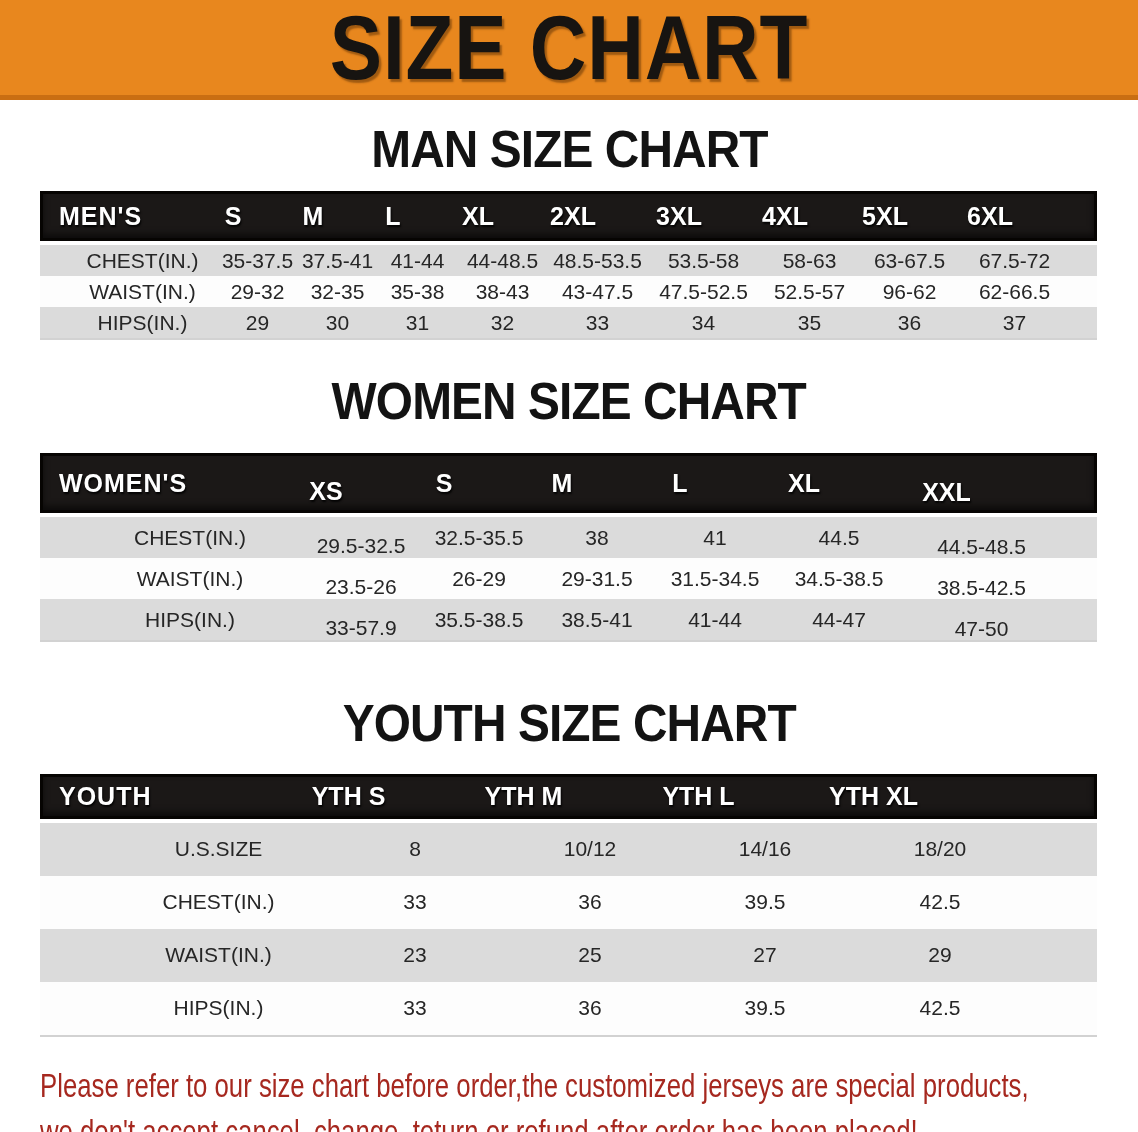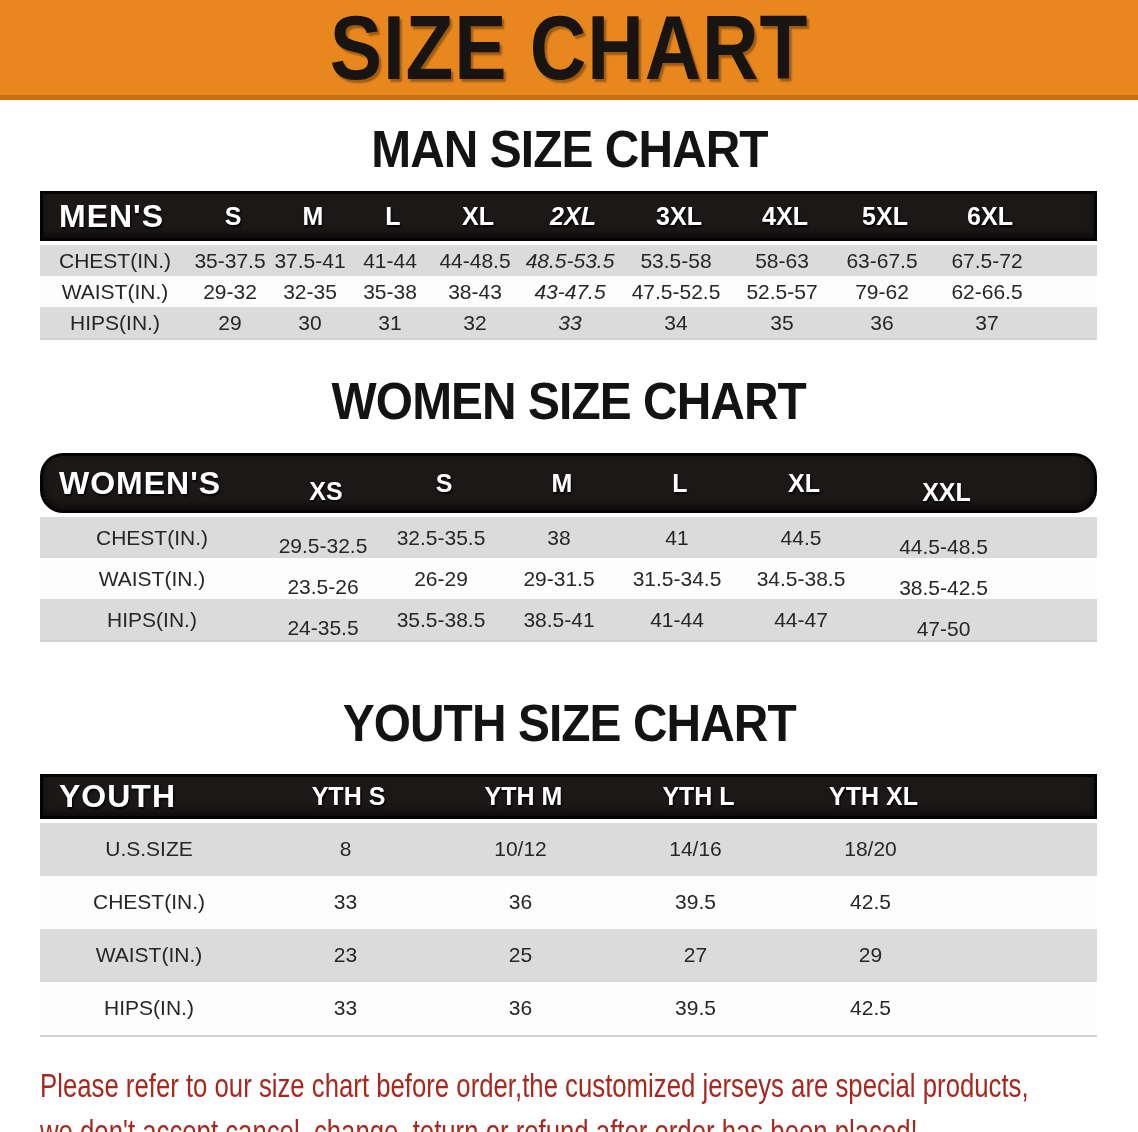--- a/index.html
+++ b/index.html
@@ -44,46 +44,46 @@
     border-bottom:2px solid #D2D2D2;
   }
   .bar{
     display:flex;align-items:center;
     background:#1B1817;
     border:3px solid #060402;
     box-sizing:border-box;
     margin-bottom:4px;
     box-shadow:inset 0 -4px 6px rgba(0,0,0,0.55);
   }
-  .row{display:flex;align-items:center;background:#FDFDFD;}
+  .row{display:flex;align-items:center;background:#FDFDFD;justify-content:center;}
   .row.gray{background:#DBDBDB;}
   .cell{
     box-sizing:border-box;flex:0 0 auto;
     text-align:center;
     font-size:21px;color:#262626;
     white-space:nowrap;
   }
   .bar .cell{
     color:#FFFFFF;font-weight:bold;font-size:25px;
     text-shadow:1px 2px 2px rgba(0,0,0,0.9);
   }
   .bar .hdr-label{
     text-align:left;padding-left:16px;
-    font-size:32px;letter-spacing:1px;
+    font-size:25px;letter-spacing:1px;
   }
   .t-men   .bar{height:50px;}  .t-men   .row{height:31px;}
-  .t-women .bar{height:60px;border-radius:23px;}  .t-women .row{height:41px;}
+  .t-women .bar{height:60px;}  .t-women .row{height:41px;}
   .t-youth .bar{height:45px;}  .t-youth .row{height:53px;}
   
   .t-men .cell:nth-child(1){width:150px;}
   .t-men .cell:nth-child(2){width:80px;}
   .t-men .cell:nth-child(3){width:80px;}
   .t-men .cell:nth-child(4){width:80px;}
   .t-men .cell:nth-child(5){width:90px;}
-  .t-men .cell:nth-child(6){width:100px;font-style:italic;}
+  .t-men .cell:nth-child(6){width:100px;}
   .t-men .cell:nth-child(7){width:112px;}
   .t-men .cell:nth-child(8){width:100px;}
   .t-men .cell:nth-child(9){width:100px;}
   .t-men .cell:nth-child(10){width:110px;}
   
   .t-women .cell:nth-child(1){width:224px;}
   .t-women .cell:nth-child(2){width:118px;margin-top:16px;}
   .t-women .cell:nth-child(3){width:118px;}
   .t-women .cell:nth-child(4){width:118px;}
   .t-women .cell:nth-child(5){width:118px;}
@@ -143,21 +143,21 @@
     </div>
     <div class="row">
       <div class="cell">WAIST(IN.)</div>
       <div class="cell">29-32</div>
       <div class="cell">32-35</div>
       <div class="cell">35-38</div>
       <div class="cell">38-43</div>
       <div class="cell">43-47.5</div>
       <div class="cell">47.5-52.5</div>
       <div class="cell">52.5-57</div>
-      <div class="cell">79-62</div>
+      <div class="cell">96-62</div>
       <div class="cell">62-66.5</div>
     </div>
     <div class="row gray">
       <div class="cell">HIPS(IN.)</div>
       <div class="cell">29</div>
       <div class="cell">30</div>
       <div class="cell">31</div>
       <div class="cell">32</div>
       <div class="cell">33</div>
       <div class="cell">34</div>
@@ -195,21 +195,21 @@
       <div class="cell">WAIST(IN.)</div>
       <div class="cell">23.5-26</div>
       <div class="cell">26-29</div>
       <div class="cell">29-31.5</div>
       <div class="cell">31.5-34.5</div>
       <div class="cell">34.5-38.5</div>
       <div class="cell">38.5-42.5</div>
     </div>
     <div class="row gray">
       <div class="cell">HIPS(IN.)</div>
-      <div class="cell">24-35.5</div>
+      <div class="cell">33-57.9</div>
       <div class="cell">35.5-38.5</div>
       <div class="cell">38.5-41</div>
       <div class="cell">41-44</div>
       <div class="cell">44-47</div>
       <div class="cell">47-50</div>
     </div>
   </div>
 </section>
 
 <section id="sec-youth">

